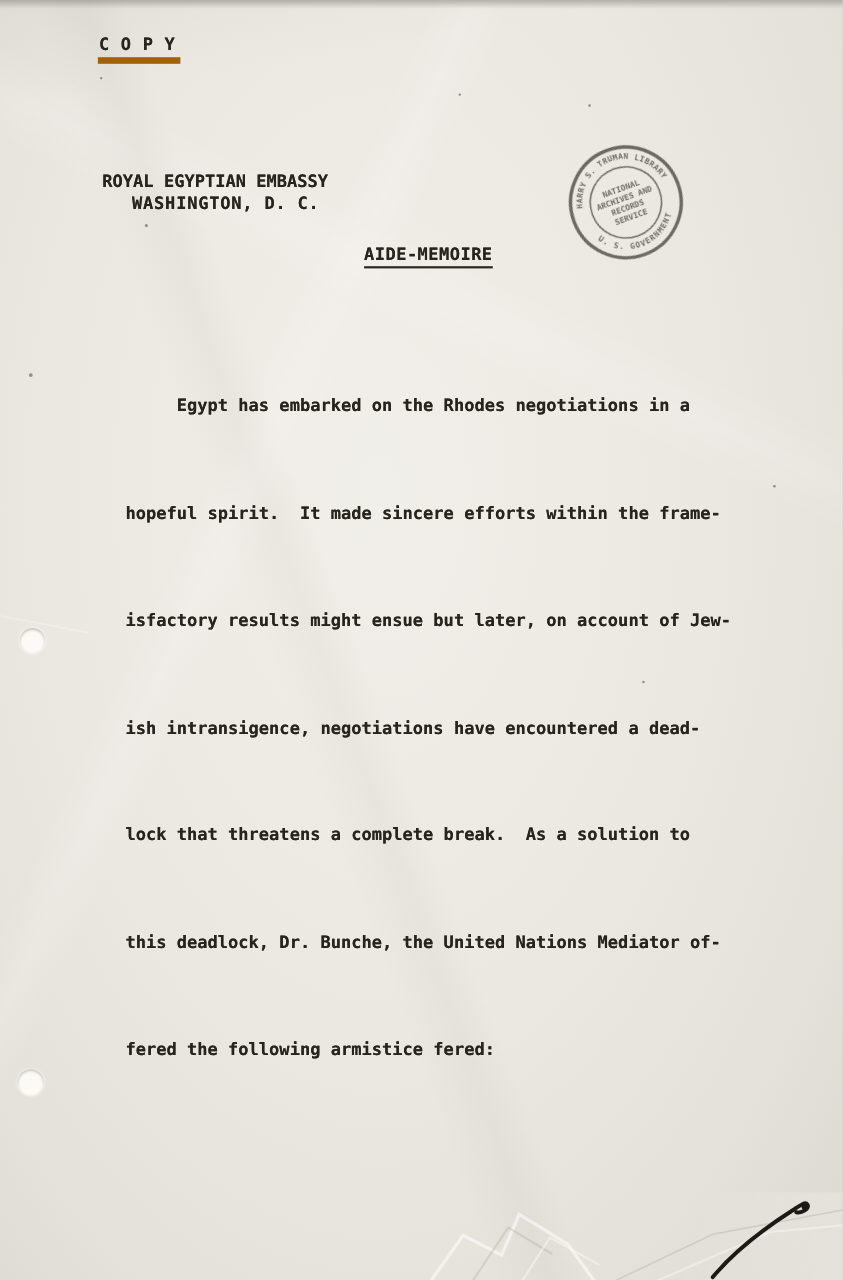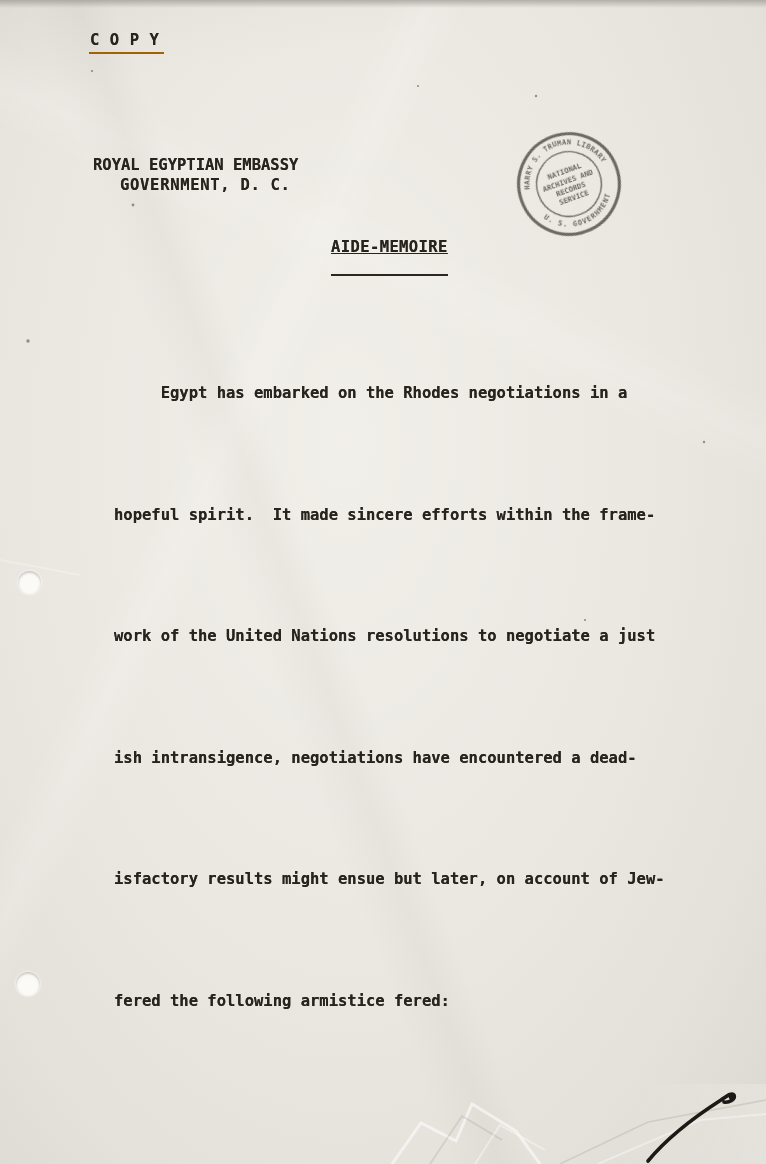--- a/index.html
+++ b/index.html
@@ -23,26 +23,26 @@
   }
   .bottom-corner-fold {
     position:absolute; right:0; bottom:0; width:230px; height:80px;
     background:linear-gradient(290deg, rgba(255,255,255,.25), rgba(255,255,255,0) 60%);
   }
   .typewriter {
     position:absolute; white-space:pre; font-weight:bold;
     color:#27241e; text-shadow:0 0 .6px rgba(38,35,29,.8);
     font-size:15.5px;
   }
-  .copy-label   { left:89px;  top:31px;  border-bottom:2px solid #a16207; padding:0 4px 3px 1px; letter-spacing:.6px; }
+  .copy-label   { left:89px;  top:31px;  border-bottom:6px solid #a16207; padding:0 4px 3px 1px; letter-spacing:.6px; }
   .letterhead-1 { left:93px;  top:156px; }
   .letterhead-2 { left:120px; top:176px; letter-spacing:.7px; }
-  .doc-title    { left:331px; top:238px; border-bottom:2.5px solid #2a2721; padding-bottom:18px; letter-spacing:.4px;text-decoration:underline; }
+  .doc-title    { left:331px; top:222px; border-bottom:2.5px solid #2a2721; padding-bottom:2px; letter-spacing:.4px; }
   .body-text    { left:114px; top:288px; line-height:32.5px; }
-  .body-text .line { height:32.5px;margin-top:24px; }
+  .body-text .line { height:32.5px; }
   .stamp {
     position:absolute; left:511px; top:126px; width:116px; height:116px;
     transform:rotate(-20deg); opacity:.78; mix-blend-mode:multiply; filter:blur(.2px);
   }
   .stamp text { font-family:"DejaVu Sans Mono","Liberation Mono",monospace; font-weight:bold; }
   .punch-hole {
     position:absolute; border-radius:50%; background:#fbfaf7;
     box-shadow: inset 0 1.5px 2.5px rgba(90,86,78,.35), 0 0 3px rgba(255,255,255,.9);
   }
   .hole-1 { left:18px; top:571px; width:23px; height:23px; }
@@ -53,21 +53,21 @@
 <body>
 
 <div class="paper"></div>
 <div class="top-edge"></div>
 <div class="bottom-corner-fold"></div>
 
 <div class="typewriter copy-label">C O P Y</div>
 
 <div>
   <div class="typewriter letterhead-1">ROYAL EGYPTIAN EMBASSY</div>
-  <div class="typewriter letterhead-2">GOVERNMENT, D. C.</div>
+  <div class="typewriter letterhead-2">WASHINGTON, D. C.</div>
 </div>
 
 <div class="typewriter doc-title">AIDE-MEMOIRE</div>
 
 <svg class="stamp" viewBox="0 0 120 120">
   <g fill="none" stroke="#4e4b45">
     <circle cx="60" cy="60" r="52" stroke-width="3.2"></circle>
     <circle cx="60" cy="60" r="33.5" stroke-width="1.4"></circle>
   </g>
   <defs>
@@ -84,23 +84,24 @@
     <text x="60" y="49">NATIONAL</text>
     <text x="60" y="58.5">ARCHIVES AND</text>
     <text x="60" y="68">RECORDS</text>
     <text x="60" y="77.5">SERVICE</text>
   </g>
 </svg>
 
 <div class="typewriter body-text">
   <div class="line">     Egypt has embarked on the Rhodes negotiations in a</div>
   <div class="line">hopeful spirit.  It made sincere efforts within the frame-</div>
-  <div class="line">work of the United Nations resolutions to negotiate a just</div>
+  <div class="line">isfactory results might ensue but later, on account of Jew-</div>
   <div class="line">ish intransigence, negotiations have encountered a dead-</div>
-  <div class="line">isfactory results might ensue but later, on account of Jew-</div>
+  <div class="line">lock that threatens a complete break.  As a solution to</div>
+  <div class="line">this deadlock, Dr. Bunche, the United Nations Mediator of-</div>
   <div class="line">fered the following armistice fered:</div>
   
   
   
   
   
   
   
   
   

